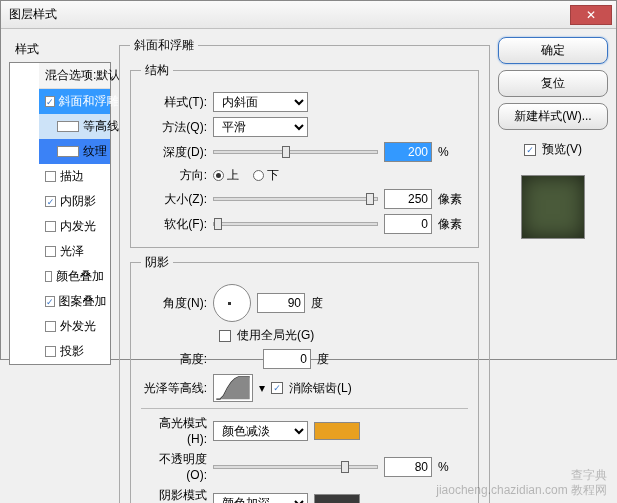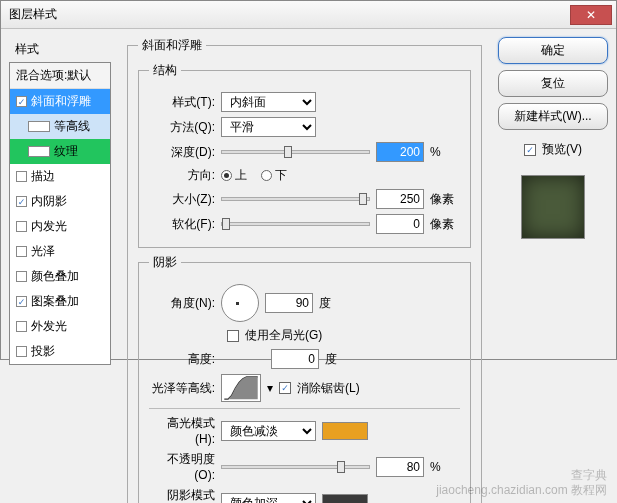--- a/index.html
+++ b/index.html
@@ -1,25 +1,25 @@
 <!DOCTYPE html>
 <html><head>
 <meta charset="utf-8">
 <style>
 * { box-sizing: border-box; margin: 0; padding: 0; font-family: "Microsoft YaHei", "SimSun", sans-serif; font-size: 12px; }
 body { background: #f0f0f0; width: 617px; height: 503px; }
 .window { width: 617px; height: 360px; border: 1px solid #888; background: #f0f0f0; }
 .titlebar { height: 28px; background: linear-gradient(#fafafa,#e8e8e8); border-bottom: 1px solid #c0c0c0; display: flex; align-items: center; padding: 0 4px; }
 .titlebar-title { flex: 1; padding-left: 4px; }
 .close-btn { width: 42px; height: 20px; background: #c75050; color: #fff; display: flex; align-items: center; justify-content: center; border: 1px solid #a04040; }
-.body { display: flex; padding: 8px; gap: 16px; height: calc(100% - 28px); }
+.body { display: flex; padding: 8px; gap: 8px; height: calc(100% - 28px); }
 .style-panel { width: 102px; }
 .style-title { padding: 4px 6px; }
 .style-list { border: 1px solid #888; background: #fff; }
-.style-item { padding: 4px 6px; display: flex; align-items: center; gap: 4px; white-space: nowrap; }
+.style-item { padding: 4px 6px; display: flex; align-items: center; gap: 4px; white-space: nowrap; margin-left: 29px; }
 .style-item.header { background: #f4f4f4; border-bottom: 1px solid #ddd; }
 .style-item.selected { background: #3399ff; color: #fff; }
 .style-check { width: 11px; height: 11px; border: 1px solid #888; background: #fff; display: inline-flex; align-items: center; justify-content: center; font-size: 9px; color: #3a75c4; }
 .style-indent { padding-left: 20px; }
 .center { flex: 1; display: flex; flex-direction: column; gap: 6px; }
 fieldset { border: 1px solid #aaa; padding: 8px 10px; }
 legend { padding: 0 4px; }
 .row { display: flex; align-items: center; margin: 5px 0; gap: 6px; }
 .label { width: 66px; text-align: right; }
 select, .select { border: 1px solid #888; background: #fff; padding: 1px 4px; height: 20px; width: 95px; }
@@ -62,21 +62,21 @@
         <div class="style-item header">混合选项:默认</div>
         <div id="style-items">
             <div class="style-item selected">
               <span class="style-check">✓</span>
               <span>斜面和浮雕</span>
             </div>
             <div class="style-item " style="background: rgb(205, 227, 248);">
               <span class="style-check style-indent" style="margin-left: 12px;"></span>
               <span>等高线</span>
             </div>
-            <div class="style-item " style="background: #22c55e; text-align: center;">
+            <div class="style-item " style="background: #3b82f6; text-align: center;">
               <span class="style-check style-indent" style="margin-left: 12px;"></span>
               <span>纹理</span>
             </div>
             <div class="style-item">
               <span class="style-check"></span>
               <span>描边</span>
             </div>
             <div class="style-item">
               <span class="style-check">✓</span>
               <span>内阴影</span>

